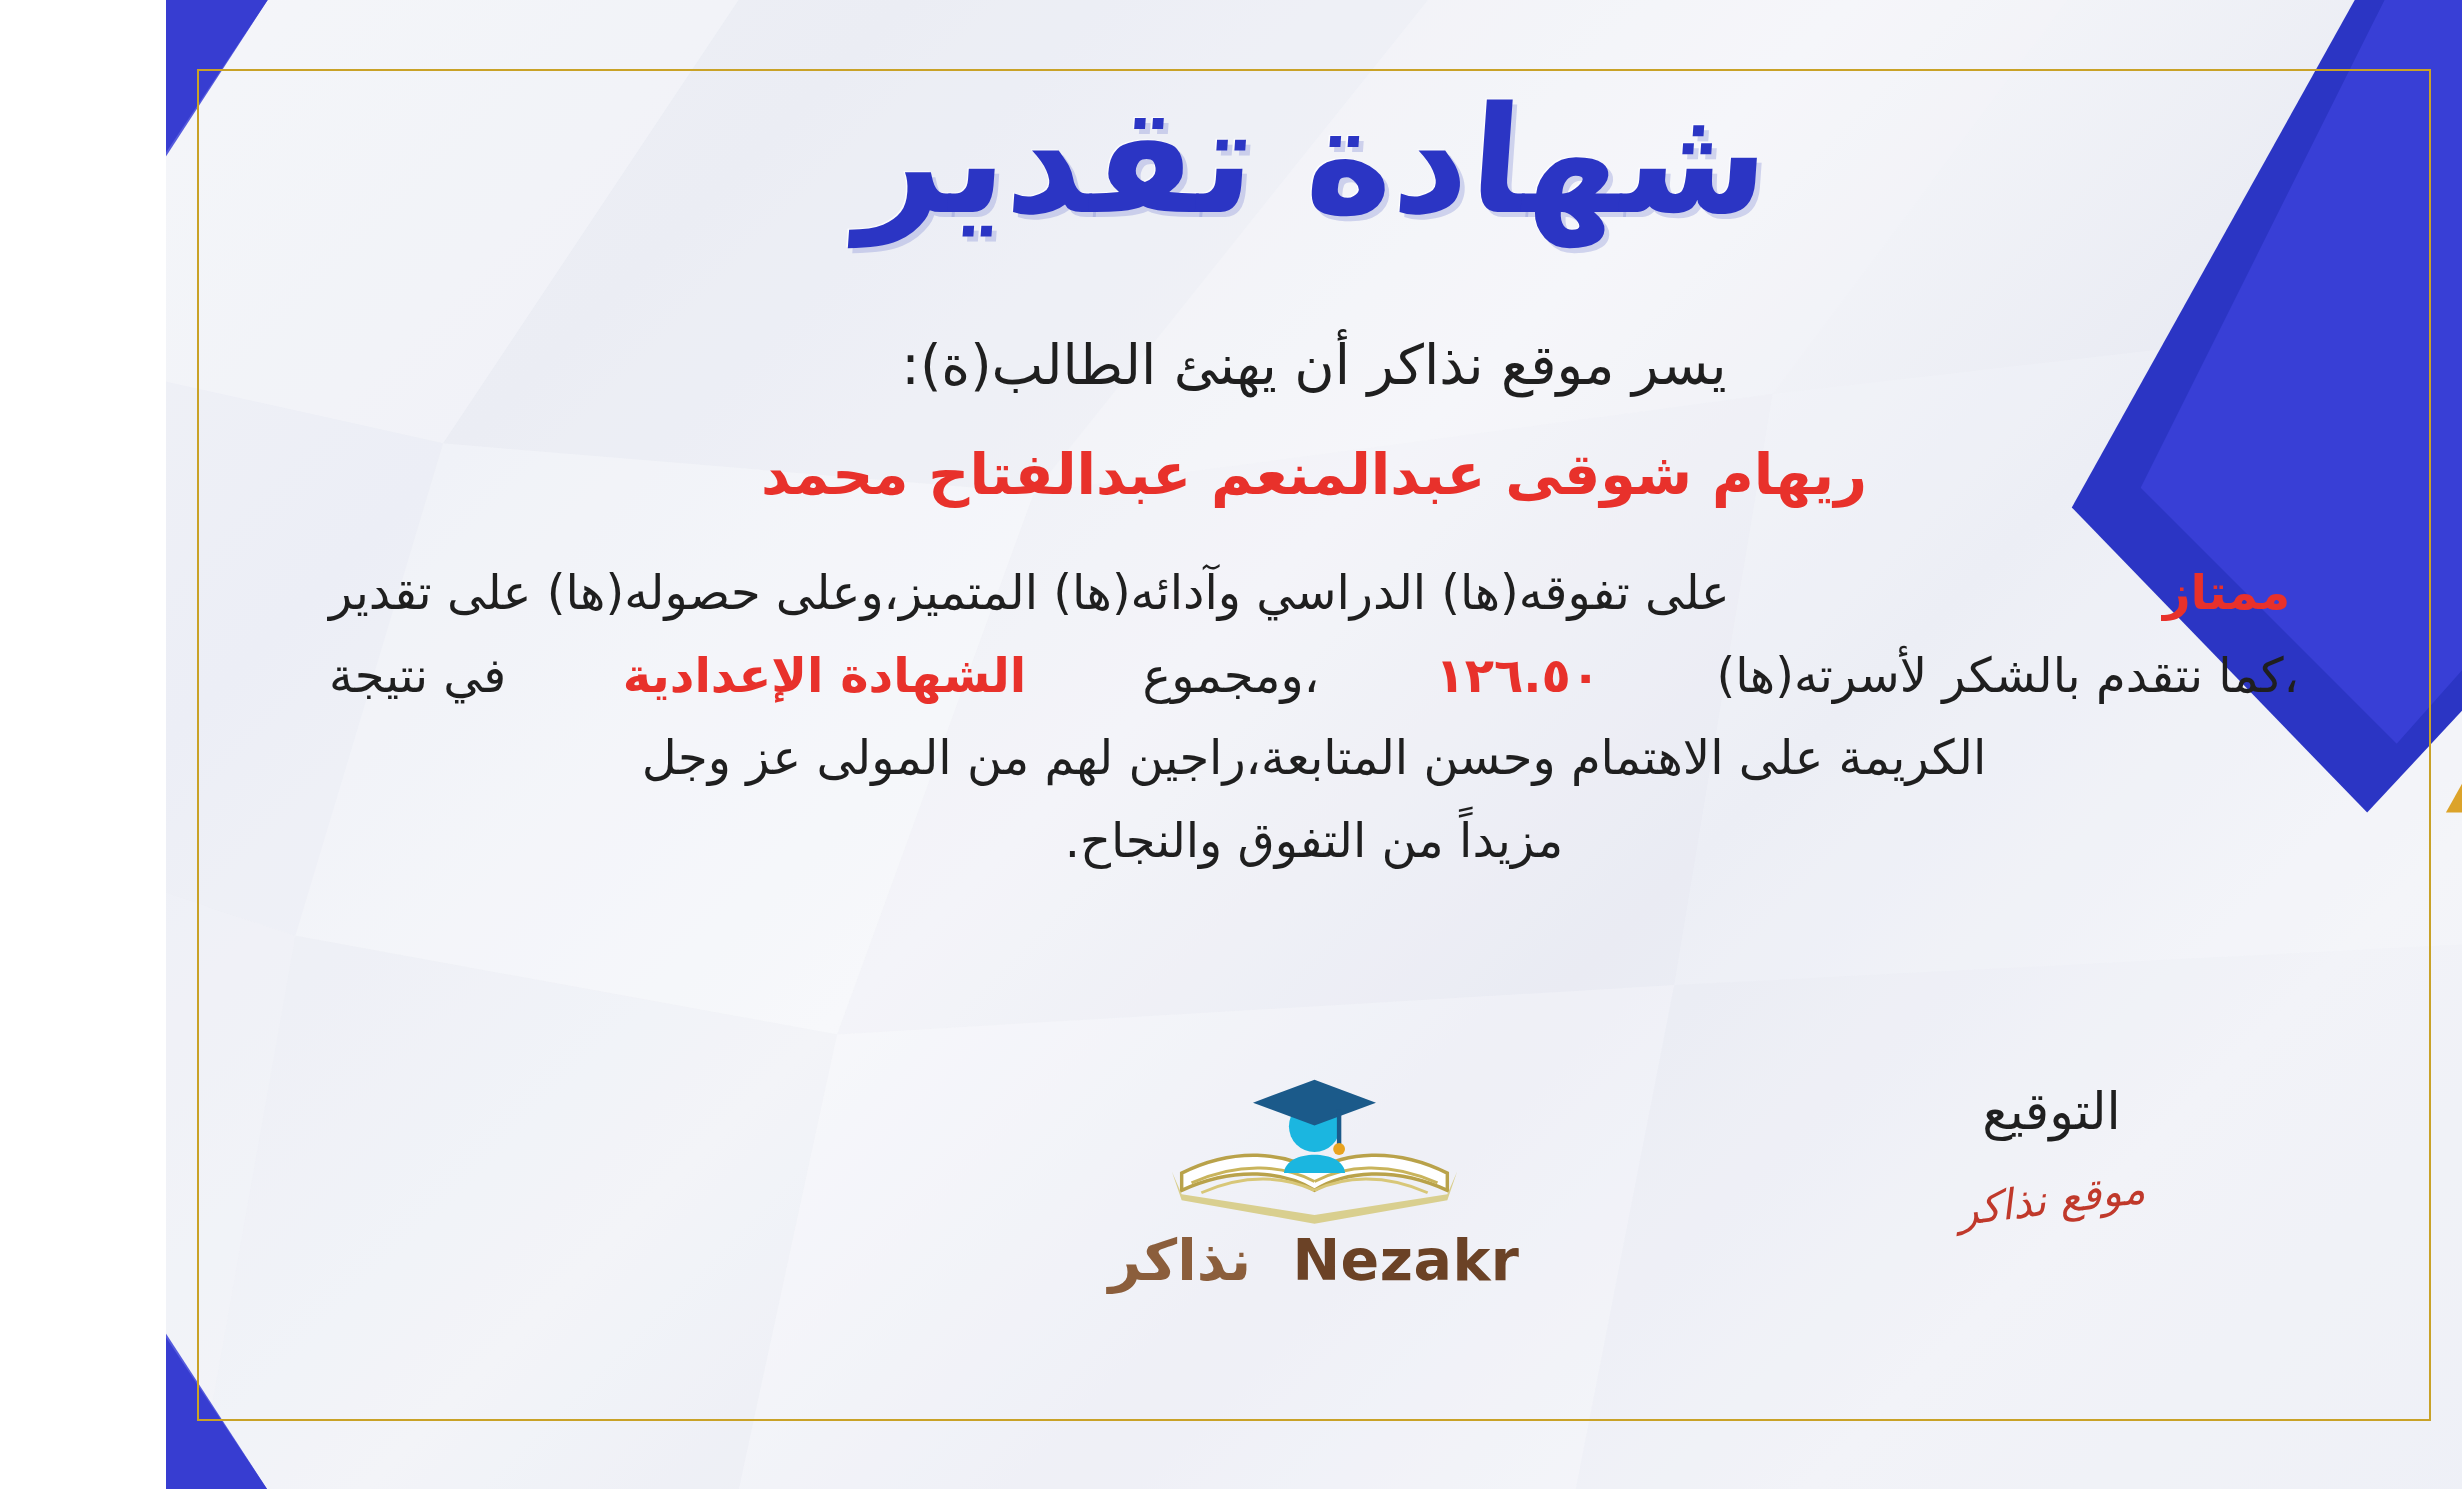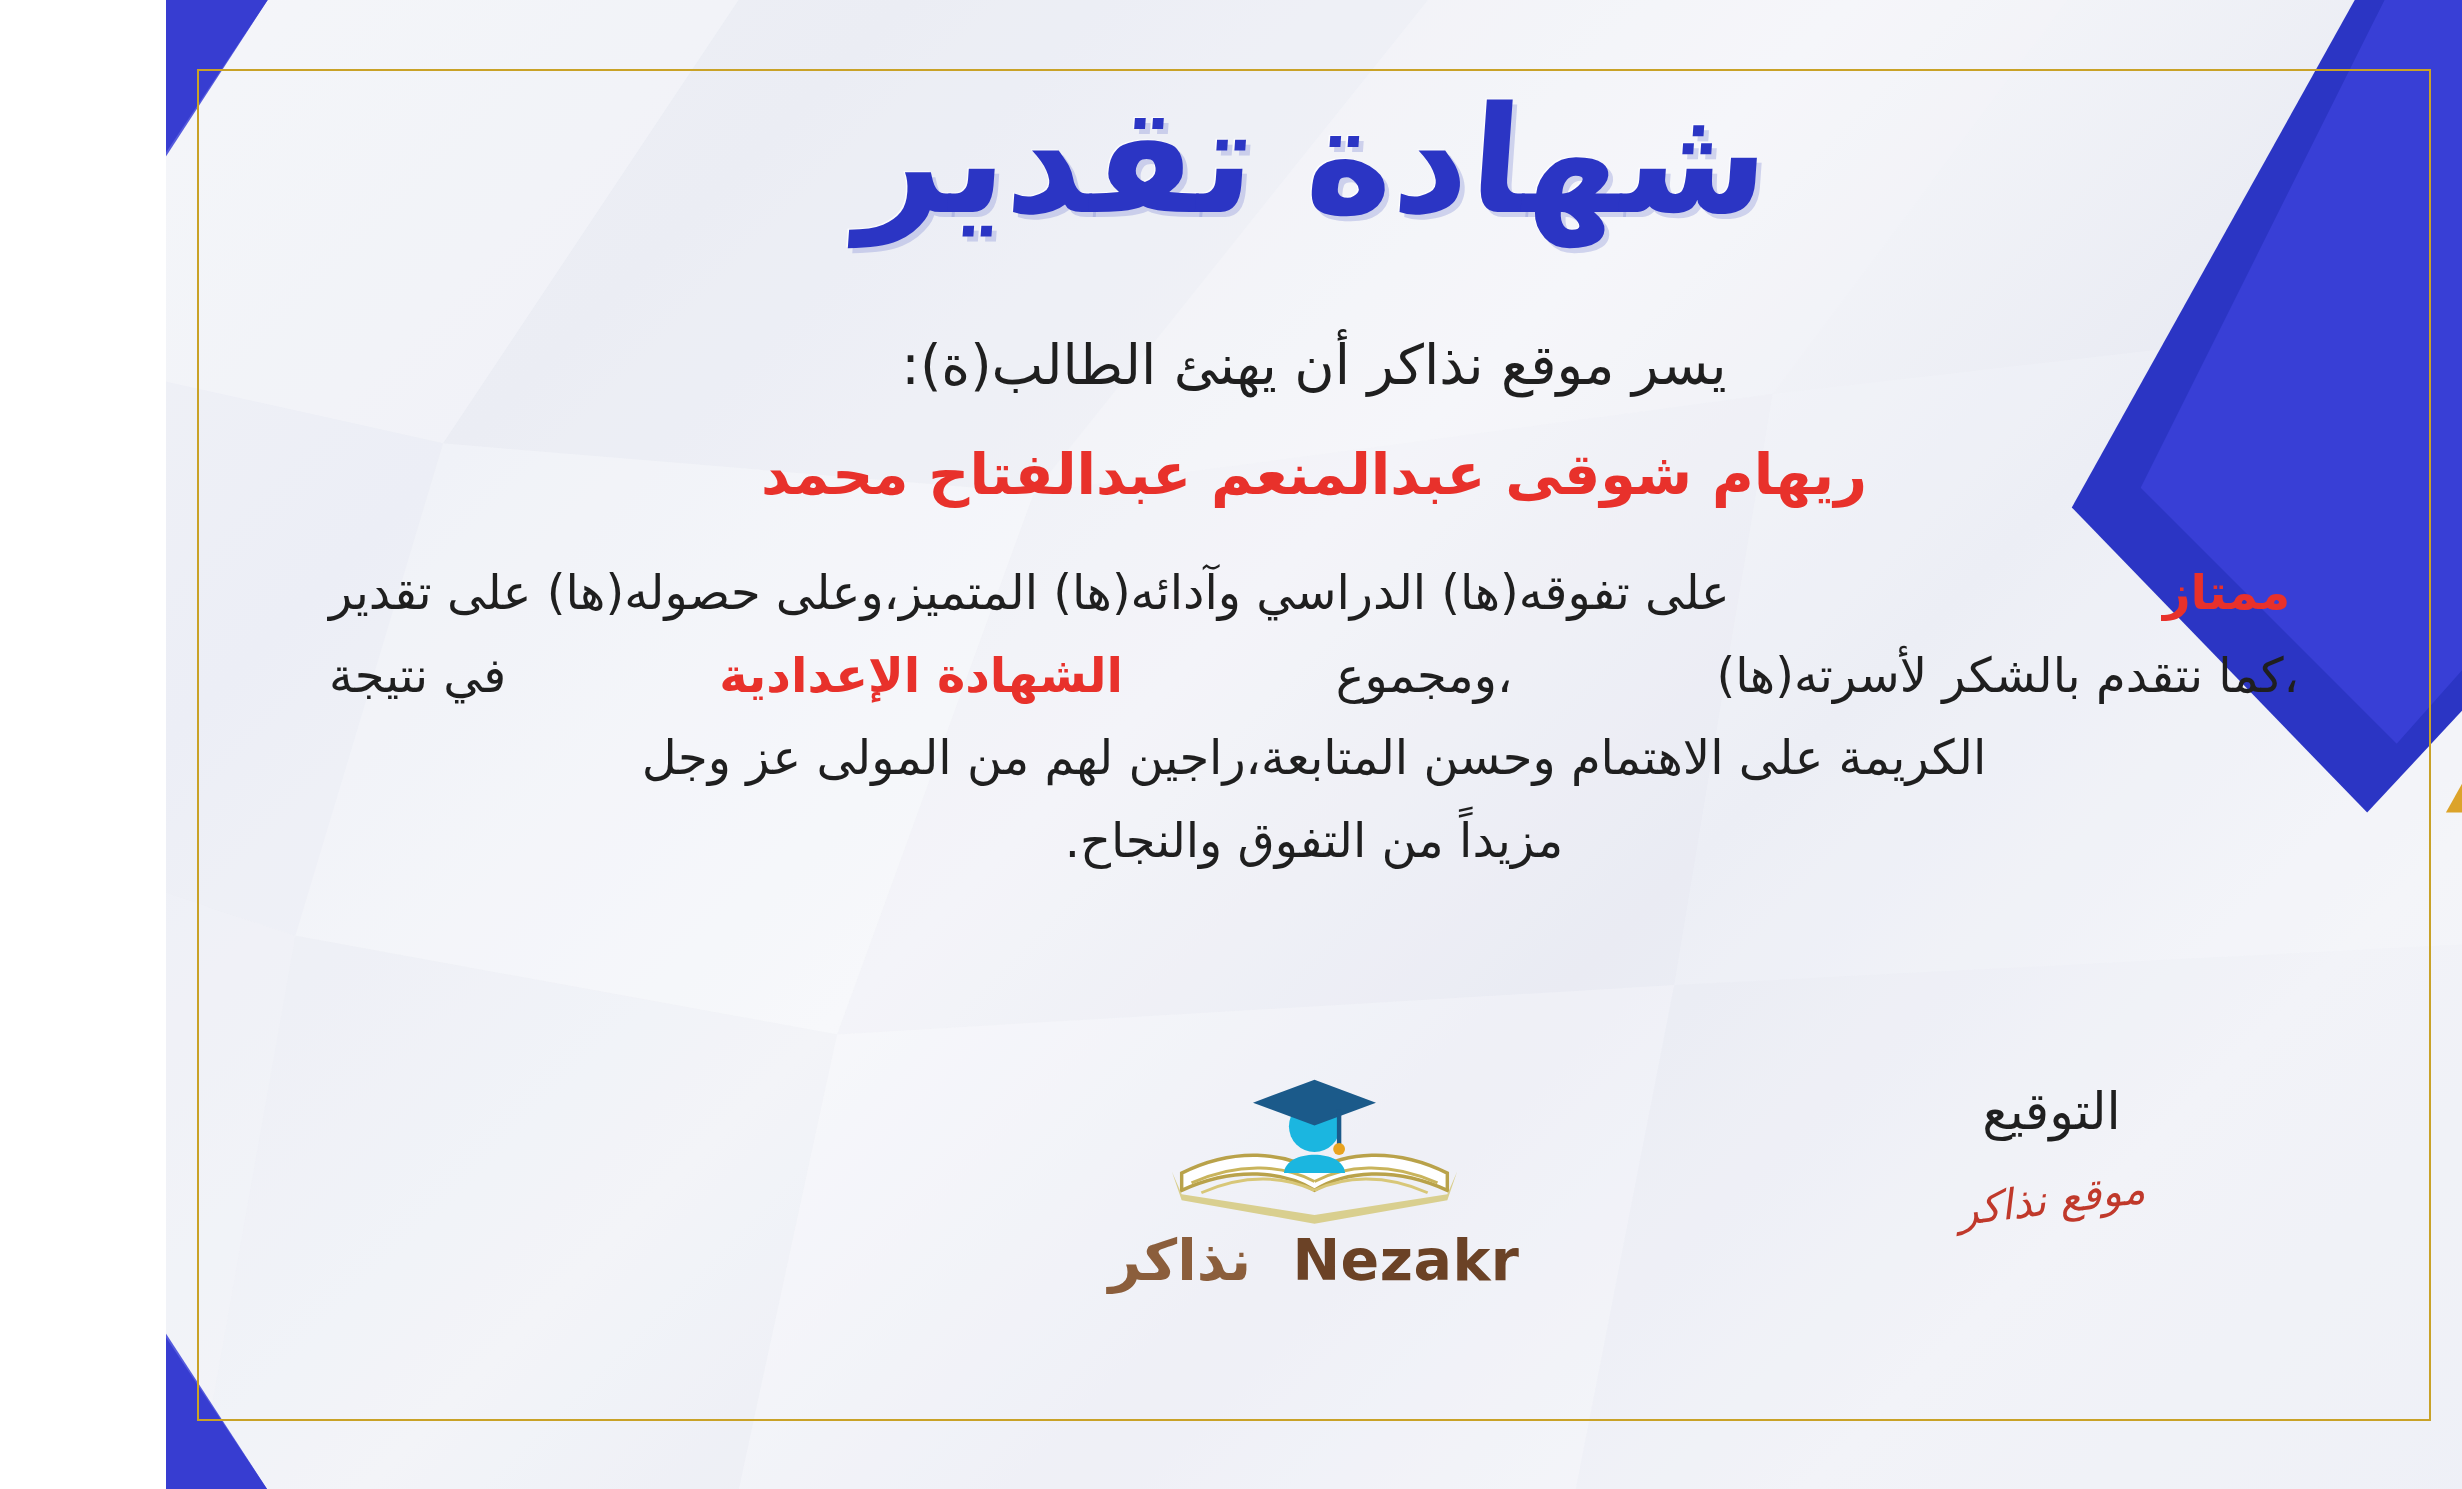--- a/index.html
+++ b/index.html
@@ -221,20 +221,21 @@
 
     <div class="body-block">
 
       <div class="line-justify">
         <span class="hl">ممتاز</span>
         <span>على تفوقه(ها) الدراسي وآدائه(ها) المتميز،وعلى حصوله(ها) على تقدير</span>
       </div>
 
       <div class="line-justify">
         <span>،كما نتقدم بالشكر لأسرته(ها)</span>
+        <span class="hl">١٢٦.٥٠</span>
         <span>،ومجموع</span>
         <span class="hl">الشهادة الإعدادية</span>
         <span>في نتيجة</span>
       </div>
 
       <span class="body-line">الكريمة على الاهتمام وحسن المتابعة،راجين لهم من المولى عز وجل</span>
 
       <span class="body-line">مزيداً من التفوق والنجاح.</span>
     </div>
   </div>

